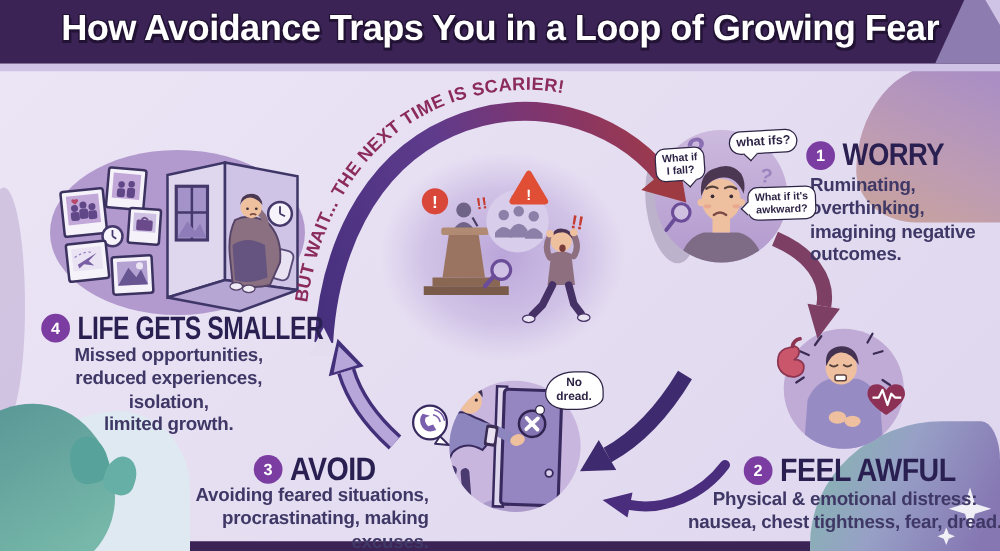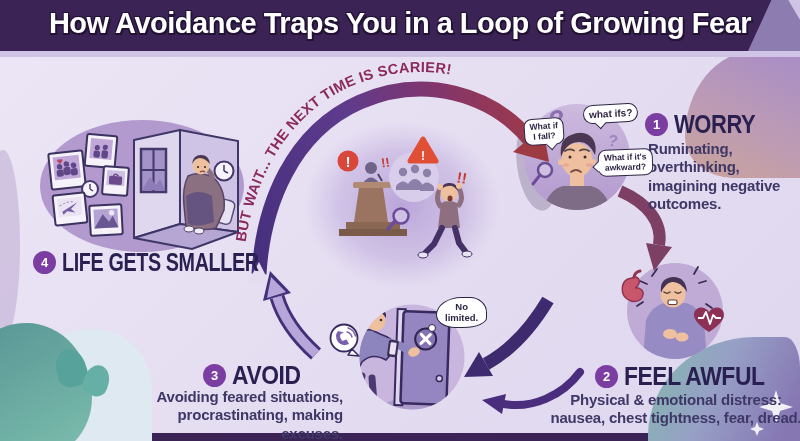--- a/index.html
+++ b/index.html
@@ -409,22 +409,25 @@
     <span class="badge">3</span>
     <span class="stage-title">AVOID</span>
   </div>
   <div class="desc" id="stage3-desc">Avoiding feared situations,
 procrastinating, making excuses.</div>
 
   <div class="stage-head" id="stage4-head">
     <span class="badge">4</span>
     <span class="stage-title">LIFE GETS SMALLER</span>
   </div>
+  <div class="desc" id="stage4-desc">Missed opportunities,
+reduced experiences, isolation,
+limited growth.</div>
 
   <div class="bubble" id="bubble-fall">What if
 I fall?</div>
   <div class="bubble" id="bubble-whatifs">what ifs?</div>
   <div class="bubble" id="bubble-awkward">What if it's
 awkward?</div>
   <div class="bubble" id="bubble-nothanks">No
-limited.</div>
+dread.</div>
 
 </div>
 
 </body></html>

